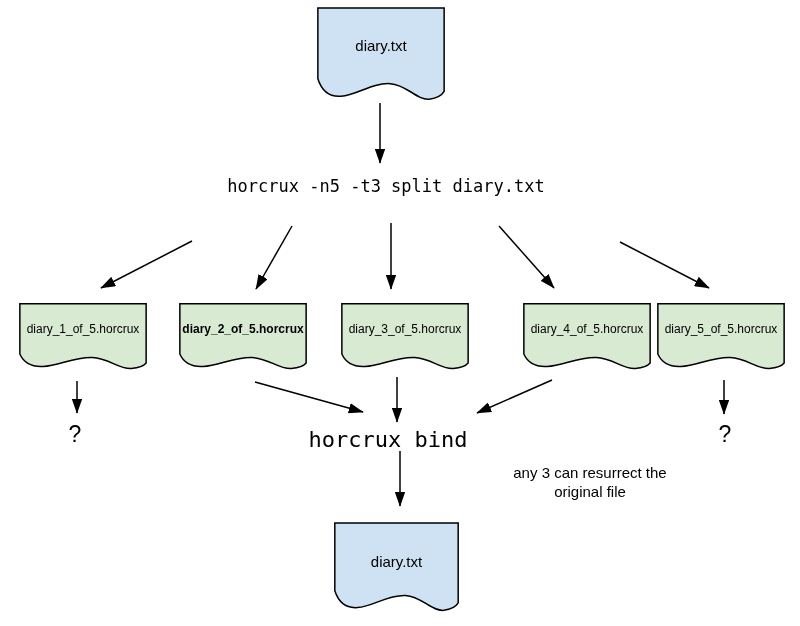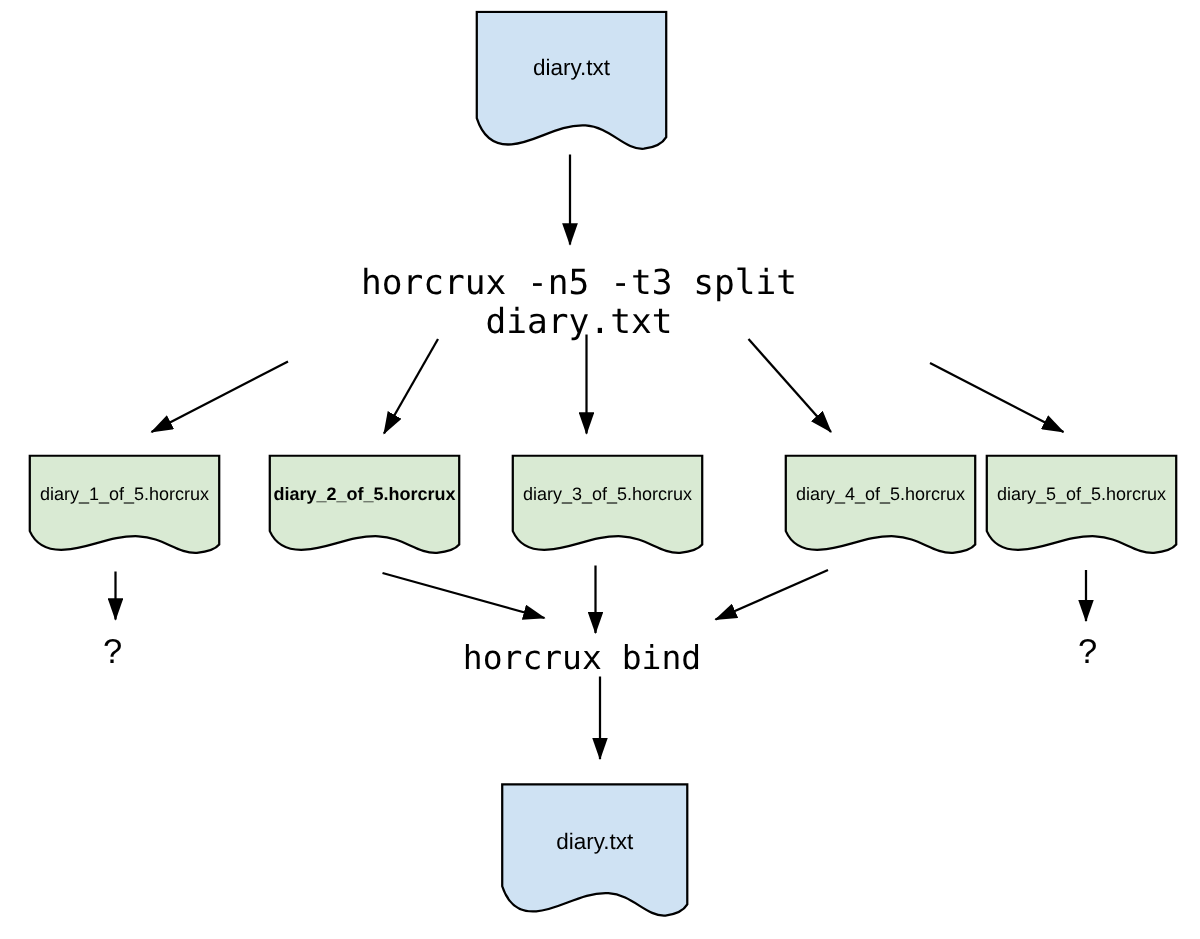--- a/index.html
+++ b/index.html
@@ -17,21 +17,21 @@
   .doc svg { position: absolute; inset: 0; width: 100%; height: 100%; }
   .doc-label { position: relative; color: #000; white-space: nowrap; }
   .doc-blue .doc-label { font-size: 15px; margin-bottom: 20px; }
   .doc-green .doc-label { font-size: 12px; margin-bottom: 17px; }
   .doc-blue-out .doc-label { margin-bottom: 15px; }
 
   .mono-label {
     position: absolute; text-align: center; color: #000;
     font-family: "DejaVu Sans Mono", monospace;
   }
-  .cmd-split { left: 186px; top: 176px; width: 400px; font-size: 23px; }
+  .cmd-split { left: 186px; top: 176px; width: 400px; font-size: 17px; }
   .cmd-bind  { left: 288px; top: 427px; width: 200px; font-size: 22px; }
 
   .qmark {
     position: absolute; width: 50px; text-align: center;
     font-size: 23px; color: #000; font-family: "Liberation Sans", sans-serif;
   }
   .qmark-left  { left: 50px;  top: 421px; }
   .qmark-right { left: 700px; top: 421px; }
 
   .note {
@@ -108,20 +108,24 @@
       <path d="M 138,1 L 2,1 L 2,74 C 6,86 14,93 27,92 C 44,91 60,78 80,79 C 98,80 108,96 122,95 C 130,94 135,92 138,87 Z" stroke="#000" stroke-width="1.5" vector-effect="non-scaling-stroke" fill="#d9ead3"></path>
     </svg>
     <span class="doc-label">diary_5_of_5.horcrux</span>
   </div>
 
   <div class="qmark qmark-left">?</div>
   <div class="qmark qmark-right">?</div>
 
   <div class="mono-label cmd-bind">horcrux bind</div>
 
+  <div class="note">
+    <div>any 3 can resurrect the</div>
+    <div>original file</div>
+  </div>
 
   <div class="doc doc-blue doc-blue-out" style="left:333px; top:522px; width:127px; height:93px;">
     <svg viewBox="0 0 140 100" preserveAspectRatio="none">
       <path d="M 138,1 L 2,1 L 2,74 C 6,86 14,93 27,92 C 44,91 60,78 80,79 C 98,80 108,96 122,95 C 130,94 135,92 138,87 Z" stroke="#000" stroke-width="1.5" vector-effect="non-scaling-stroke" fill="#cfe2f3"></path>
     </svg>
     <span class="doc-label">diary.txt</span>
   </div>
 
 </div>
 

